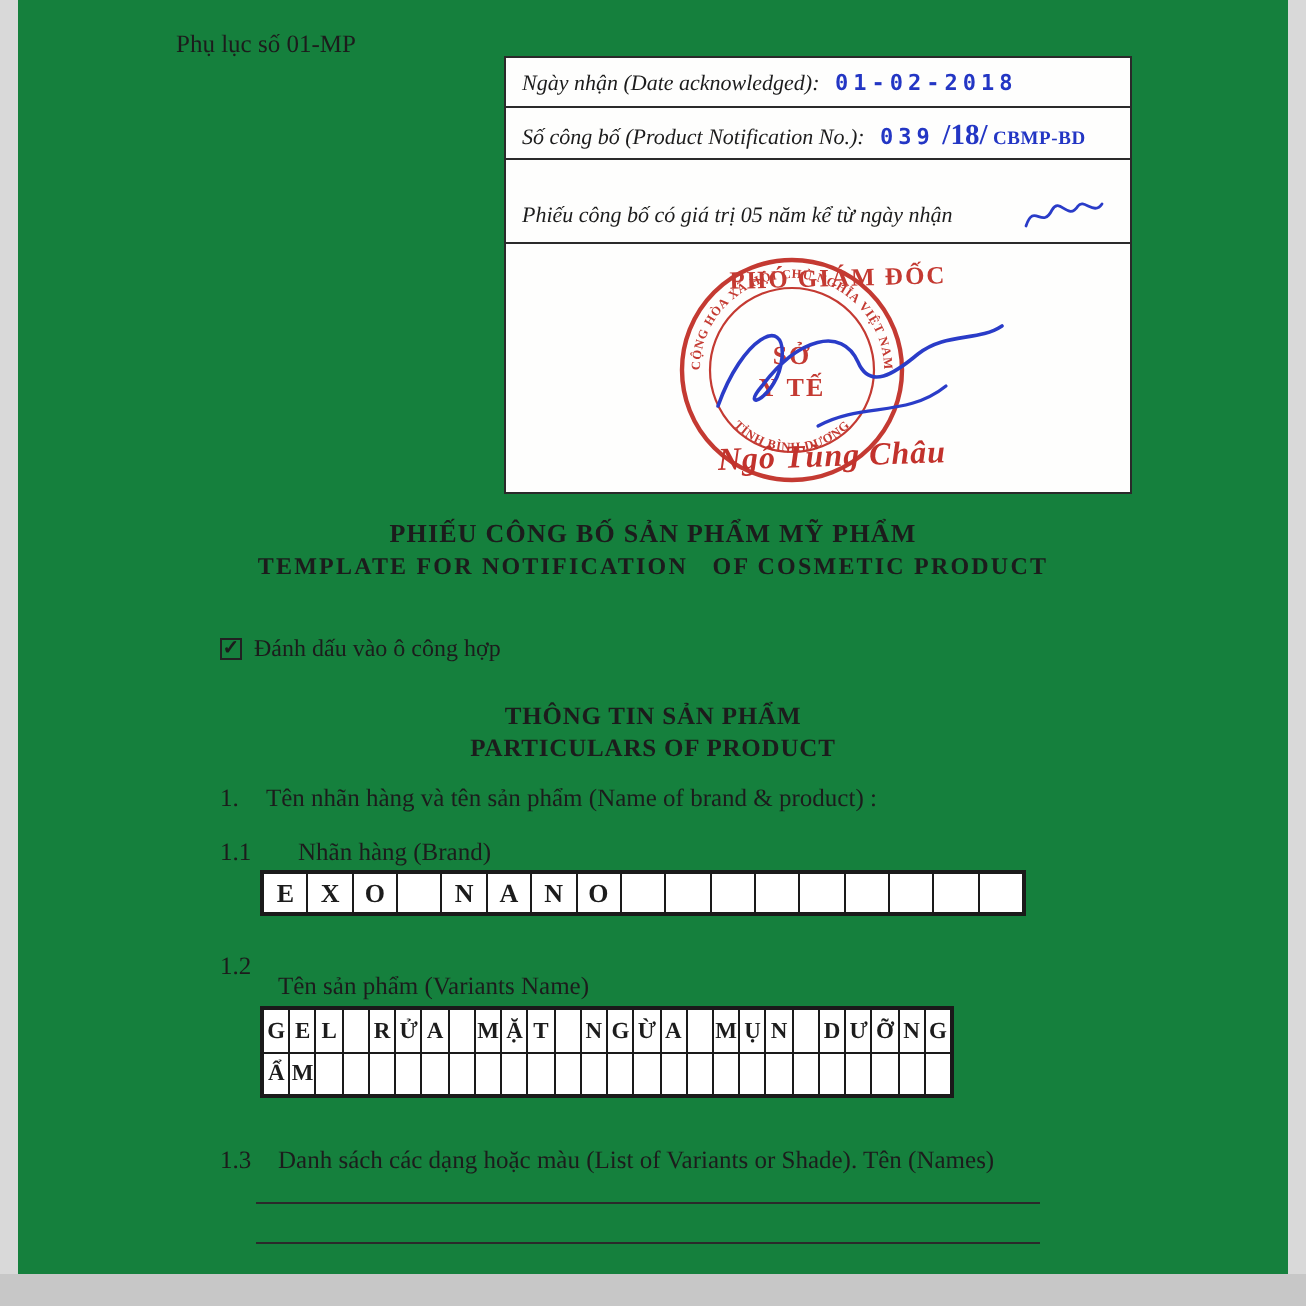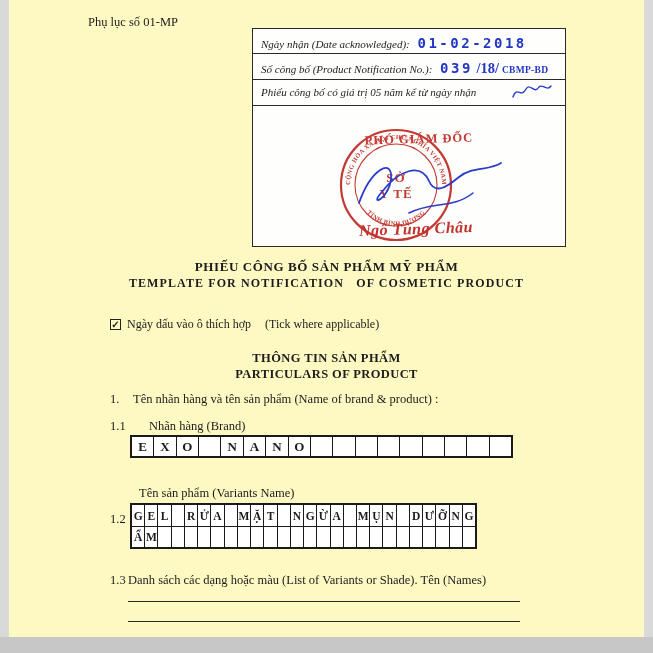--- a/index.html
+++ b/index.html
@@ -1,43 +1,43 @@
 <!DOCTYPE html>
 <html><head>
 <meta charset="utf-8">
 <style>
   * { margin:0; padding:0; box-sizing:border-box; }
   html,body { background:#ffffff; }
   .page {
     position:relative; width:653px; height:653px; overflow:hidden;
-    background:#fef9c3; color:#1c1c1c;
+    background:#15803d; color:#1c1c1c;
     font-family:"Liberation Serif", serif;
   }
   .edge { position:absolute; background:#d9d9d9; }
   .edge-left  { left:0; top:0; width:9px; height:637px; }
   .edge-right { right:0; top:0; width:9px; height:637px; }
   .edge-bottom{ left:0; bottom:0; width:653px; height:16px; background:#c7c7c7; }
 
   .appendix { position:absolute; left:88px; top:15px; font-size:12.5px; }
 
   
   .obox {
     position:absolute; left:252px; top:28px; width:314px; height:219px;
     border:1.5px solid #2a2a2a; background:#fefefd;
   }
   .orow { position:relative; border-bottom:1px solid #2a2a2a; padding:4px 8px 0 8px; font-size:11px; }
   .orow.ohead { height:22px; }
   .orow.r2 { height:25px; padding-top:6px; }
   .orow.r3 { height:26px; padding-top:6px; }
-  .orow.r4 { height:26px; padding-top:6px; }
+  .orow.r4 { height:26px; padding-top:6px;margin-top:16px; }
   .ohead-text { font-weight:700; font-size:10.5px; text-decoration:underline; letter-spacing:.2px; }
   .olabel { font-style:italic;text-align:center; }
   .stamp-ink {
     color:#2336c4; font-family:"DejaVu Sans Mono", monospace;
-    font-weight:700; font-size:14px; letter-spacing:2.5px; margin-left:5px;
+    font-weight:700; font-size:11px; letter-spacing:2.5px; margin-left:5px;
   }
   .hand-ink {
     color:#2336c4; font-family:"Liberation Serif", serif; 
     font-weight:700; font-size:14.5px; margin-left:1px;
   }
   .print-ink {
     color:#2336c4; font-family:Liberation Serif, serif;
     font-weight:700; font-size:9.5px; letter-spacing:.3px;
   }
   .validity-scribble { position:absolute; right:12px; top:2px; }
@@ -152,22 +152,21 @@
     </div>
   </div>
 
   <div class="center-line title-en">TEMPLATE FOR NOTIFICATION   OF COSMETIC PRODUCT</div>
   <div class="center-line title-vi">PHIẾU CÔNG BỐ SẢN PHẨM MỸ PHẨM</div>
 
   <div class="tick-row">
     <span class="checkbox">
         <span>✓</span>
       </span>
-    <span>Ngày dấu vào ô thích hợp</span>
-    <span class="tick-en">(Tick where applicable)</span>
+    <span>Đánh dấu vào ô công hợp</span>
   </div>
 
   <div class="center-line sec-vi">THÔNG TIN SẢN PHẨM</div>
   <div class="center-line sec-en">PARTICULARS OF PRODUCT</div>
 
   <div class="item-no" style="top:392px;">1.</div>
   <div class="item-label" style="left:133px; top:392px;">Tên nhãn hàng và tên sản phẩm (Name of brand &amp; product) :</div>
 
   <div class="item-no" style="top:419px;">1.1</div>
   <div class="item-label" style="left:149px; top:419px;">Nhãn hàng (Brand)</div>
@@ -184,21 +183,21 @@
       <span class="cell"></span>
       <span class="cell"></span>
       <span class="cell"></span>
       <span class="cell"></span>
       <span class="cell"></span>
       <span class="cell"></span>
       <span class="cell"></span>
       <span class="cell"></span>
     </div>
 
-  <div class="item-no" style="top:512px;">1.2</div>
+  <div class="item-no" style="top:476px;">1.2</div>
   <div class="item-label" style="left:139px; top:486px;">Tên sản phẩm (Variants Name)</div>
   <div class="pgrid">
     <div class="grid-row">
         <span class="cell">G</span>
         <span class="cell">E</span>
         <span class="cell">L</span>
         <span class="cell"></span>
         <span class="cell">R</span>
         <span class="cell">Ử</span>
         <span class="cell">A</span>
@@ -246,17 +245,17 @@
         <span class="cell"></span>
         <span class="cell"></span>
         <span class="cell"></span>
         <span class="cell"></span>
         <span class="cell"></span>
         <span class="cell"></span>
       </div>
   </div>
 
   <div class="item-no" style="top:573px;">1.3</div>
-  <div class="item-label" style="left:128px; top:573px;">Danh sách các dạng hoặc màu (List of Variants or Shade). Tên (Names)</div>
+  <div class="item-label" style="left:139px; top:573px;">Danh sách các dạng hoặc màu (List of Variants or Shade). Tên (Names)</div>
   <div class="blank-line bl1"></div>
   <div class="blank-line bl2"></div>
 
 </div>
 
 </body></html>

